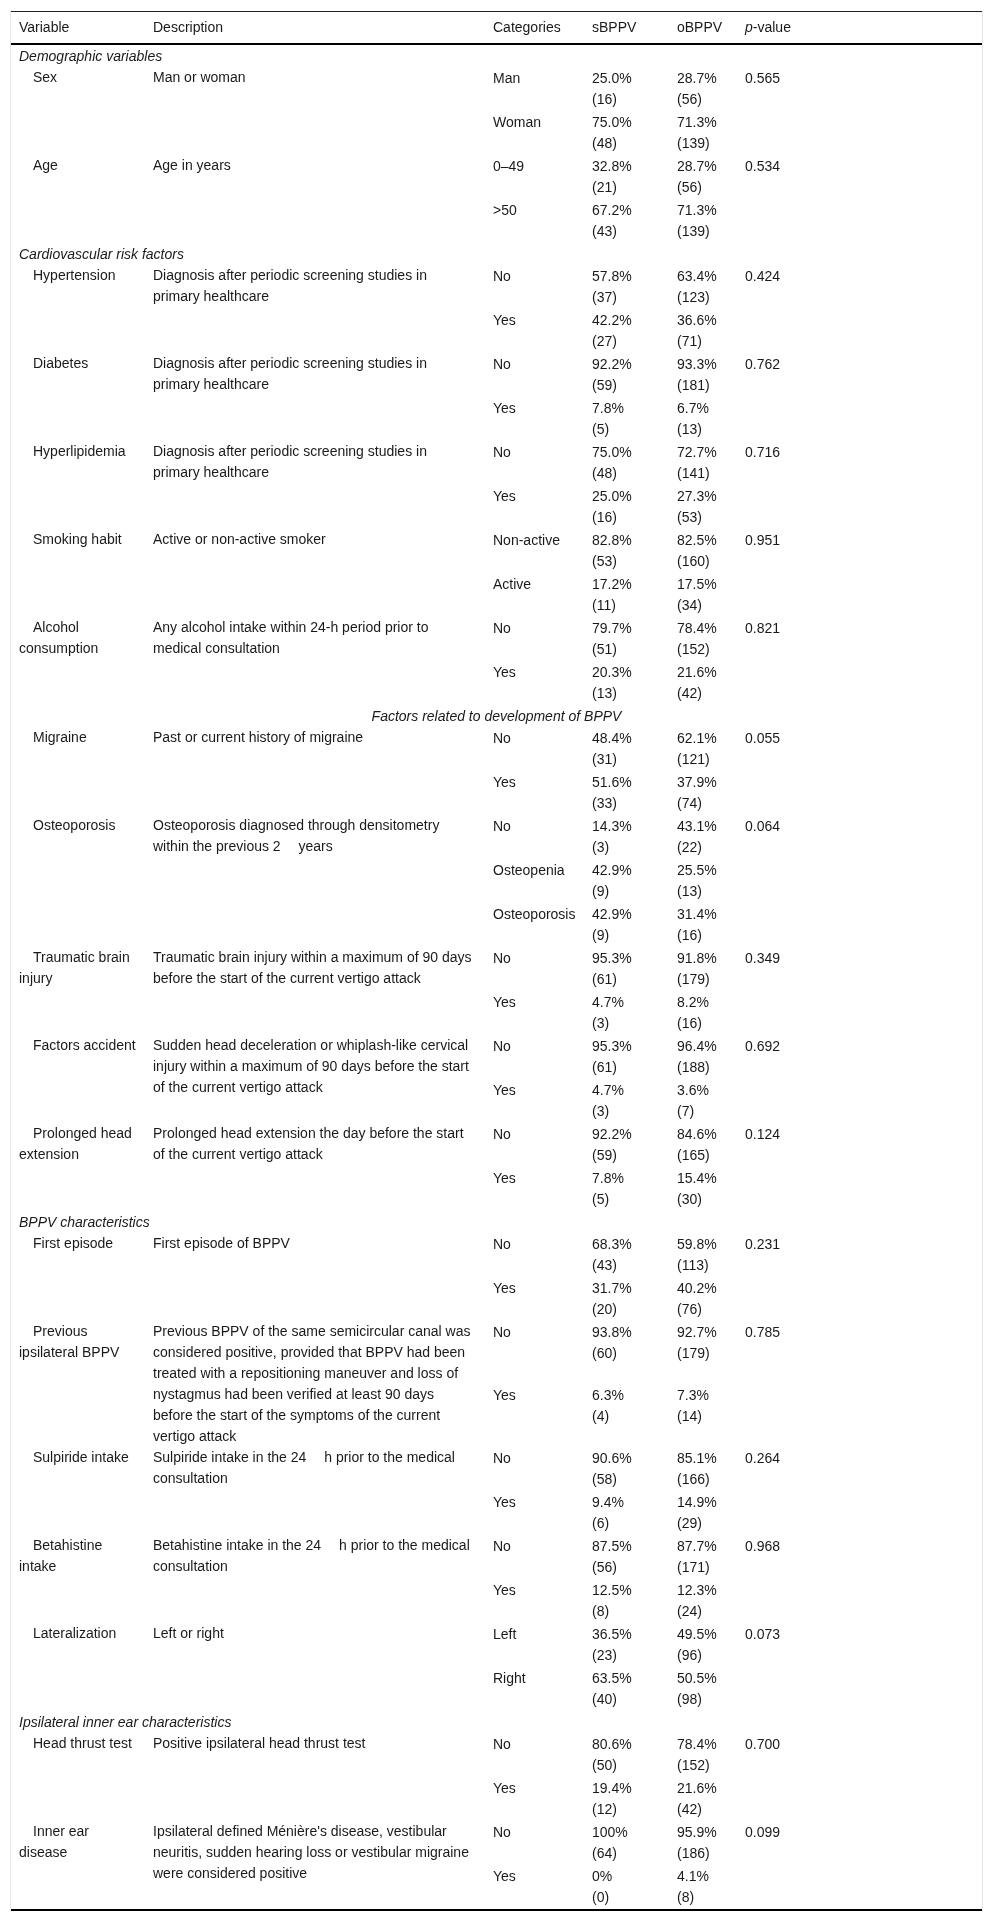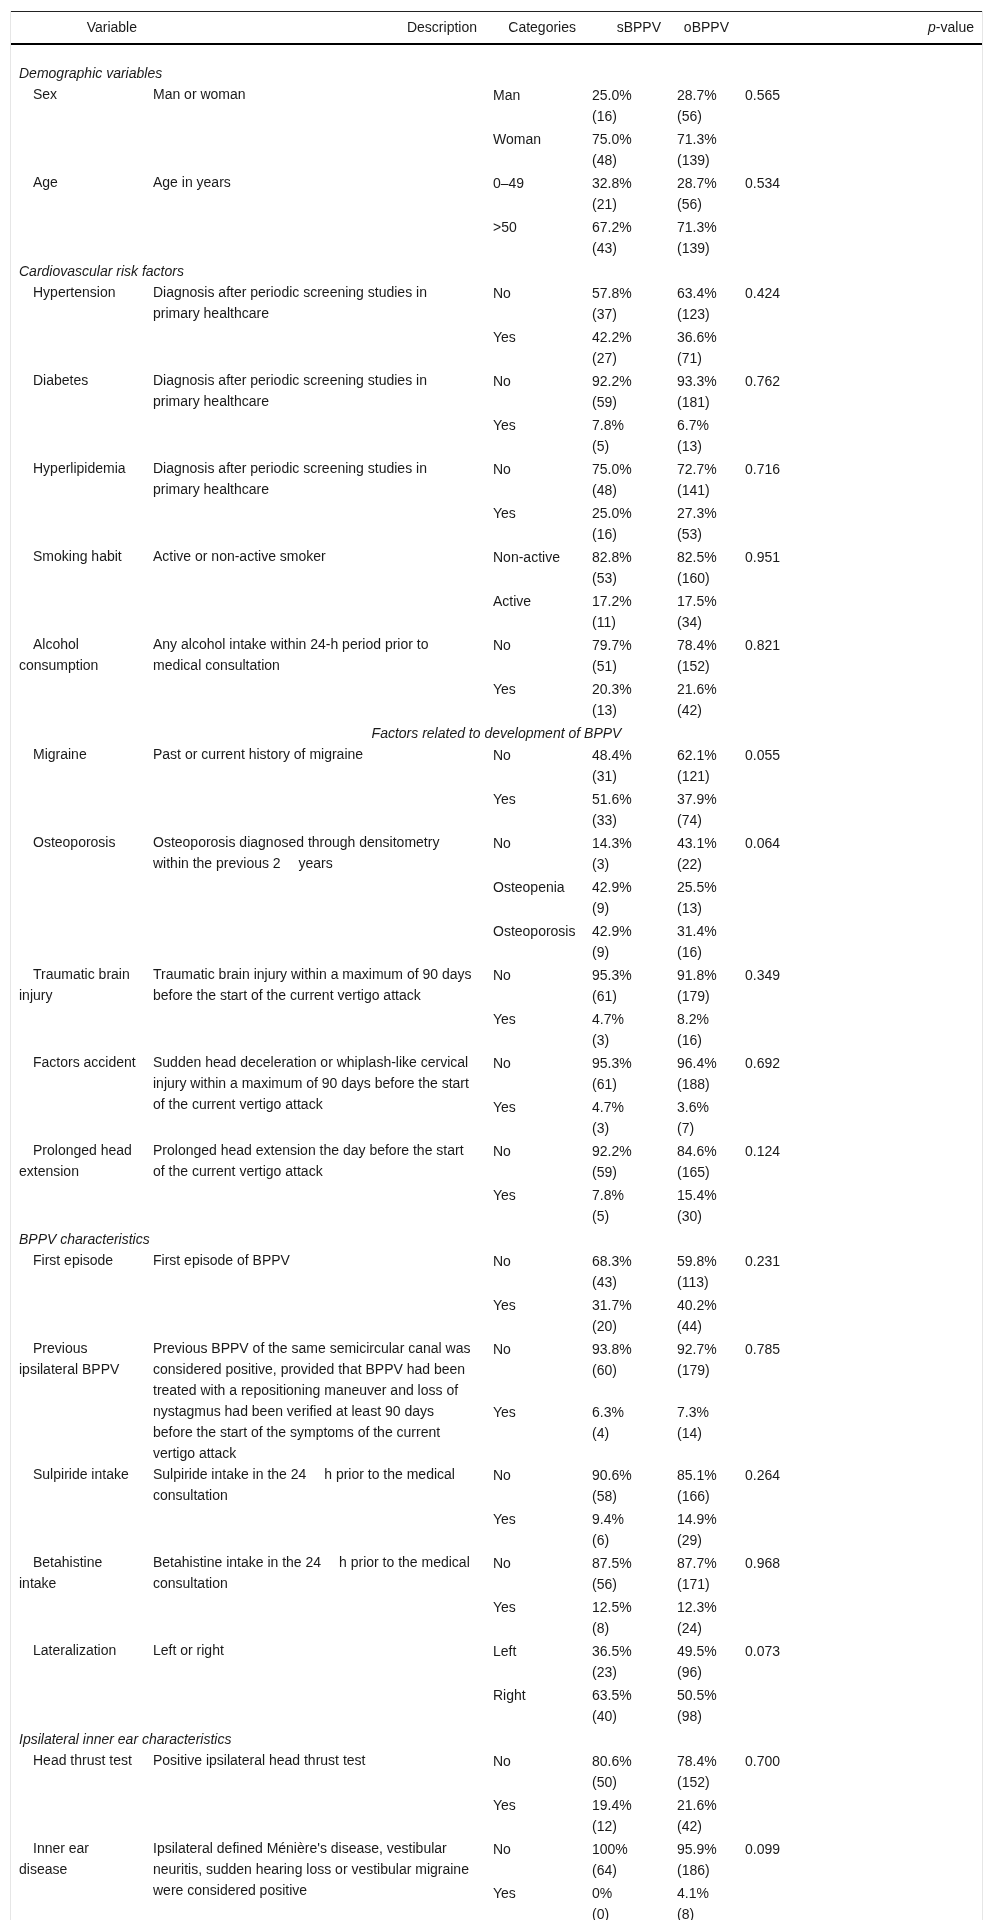--- a/index.html
+++ b/index.html
@@ -8,21 +8,21 @@
     font-family: "Liberation Sans", sans-serif;
     font-size: 14px; color: #1a1a1a;
   }
   .table-wrap {
     position: absolute; left: 10px; top: 11px; width: 971px;
     border-left: 1px solid #e6e6e6; border-right: 1px solid #e6e6e6;
   }
   table { border-collapse: collapse; width: 100%; table-layout: fixed; }
   thead tr { border-top: 1px solid #222; border-bottom: 2px solid #000; }
   th {
-    font-weight: normal; text-align: right; padding: 5px 8px 6px 8px;
+    font-weight: normal; text-align: left; padding: 5px 8px 6px 8px;
     line-height: 20px; vertical-align: top;
   }
   th.pval i { font-style: italic; }
   td {
     padding: 0 8px; line-height: 21px; vertical-align: top; text-align: left;
   }
   tbody tr.last-row { border-bottom: 2px solid #000; }
   td.section { font-style: italic; padding-top: 0; padding-bottom: 0; }
   td.var { padding-left: 8px; text-indent: 14px; margin-left: 30px; }
   td.sub { padding-top: 1px; padding-bottom: 1px; }
@@ -52,21 +52,21 @@
         <th>Variable</th>
         <th>Description</th>
         <th>Categories</th>
         <th>sBPPV</th>
         <th>oBPPV</th>
         <th class="pval"><i>p</i><span>-value</span></th>
       </tr>
     </thead>
     <tbody id="tbody">
         <tr>
-          <td class="section" colspan="6" style="padding-top: 18px;">Demographic variables</td>
+          <td class="section" colspan="6" style="padding-top: 1px;">Demographic variables</td>
         </tr>
         <tr>
           <td class="var" rowspan="2">Sex</td>
           <td rowspan="2">Man or woman</td>
           <td class="sub">Man</td>
           <td class="sub">
             <span class="cell-line">25.0%</span>
             <span class="cell-line">(16)</span>
           </td>
           <td class="sub">
@@ -396,21 +396,21 @@
           <td class="sub" rowspan="2">0.231</td>
         </tr>
         <tr>
           <td class="sub">Yes</td>
           <td class="sub">
             <span class="cell-line">31.7%</span>
             <span class="cell-line">(20)</span>
           </td>
           <td class="sub">
             <span class="cell-line">40.2%</span>
-            <span class="cell-line">(44)</span>
+            <span class="cell-line">(76)</span>
           </td>
         </tr>
         <tr>
           <td class="var" rowspan="2">Previous ipsilateral BPPV</td>
           <td rowspan="2">Previous BPPV of the same semicircular canal was considered positive, provided that BPPV had been treated with a repositioning maneuver and loss of nystagmus had been verified at least 90 days before the start of the symptoms of the current vertigo attack</td>
           <td class="sub">No</td>
           <td class="sub">
             <span class="cell-line">93.8%</span>
             <span class="cell-line">(60)</span>
           </td>

